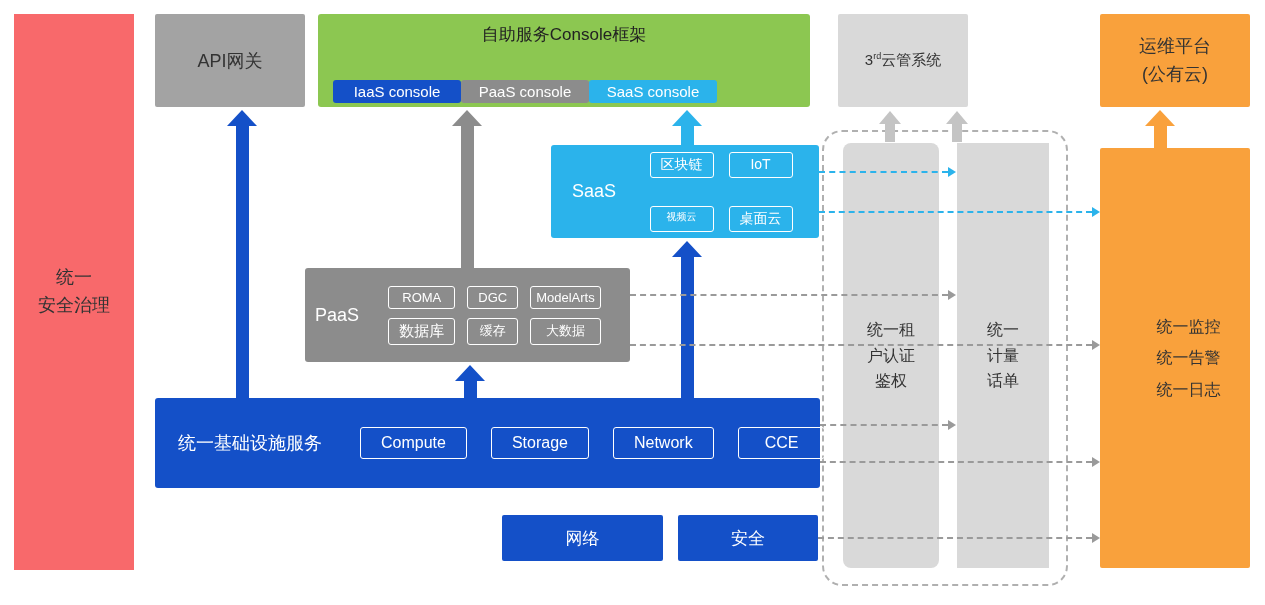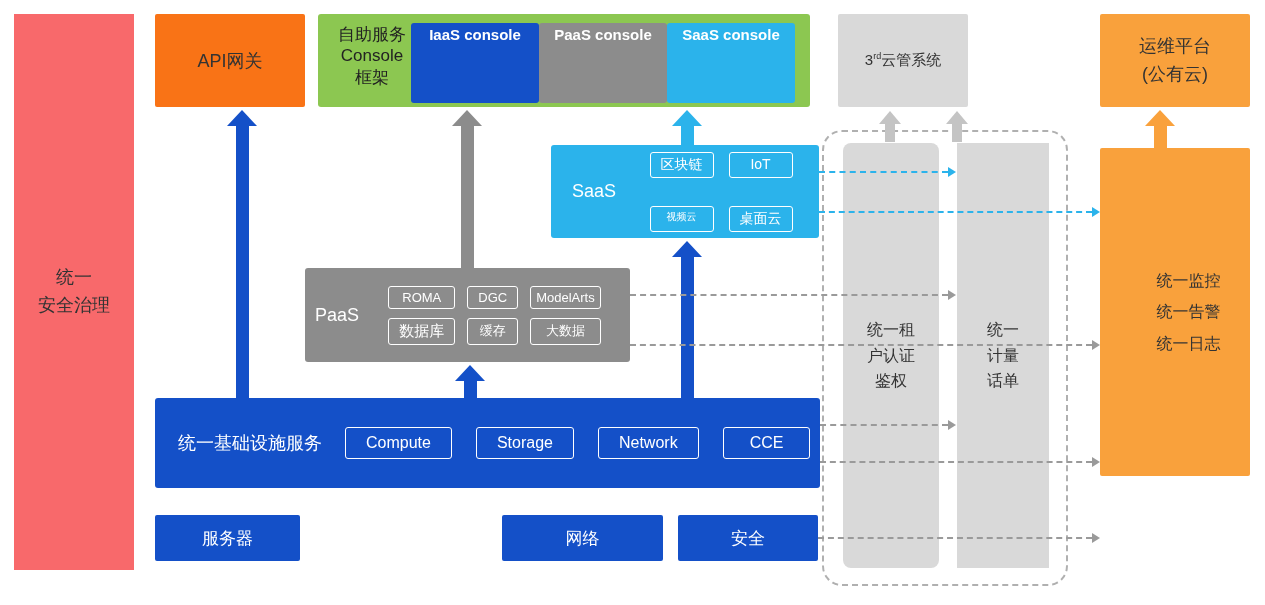--- a/index.html
+++ b/index.html
@@ -3,36 +3,36 @@
 <meta charset="utf-8">
 <style>
   *{box-sizing:border-box;margin:0;padding:0;}
   body{font-family:"Liberation Sans","DejaVu Sans",sans-serif;background:#fff;}
   #canvas{position:relative;width:1265px;height:605px;background:#fff;overflow:hidden;}
   .box{position:absolute;display:flex;align-items:center;justify-content:center;text-align:center;border-radius:2px;}
   .pre{white-space:pre-line;line-height:1.55;}
   .dark{color:#333;}
   .white{color:#fff;}
   .redbg{background:#F8696B;}
-  .lgreenbg{background:#f97316;}
+  .lgreenbg{background:#a3a3a3;}
   .greenbg{background:#8CC751;}
   .bluebg{background:#1450C8;}
   .cyanbg{background:#2BB3EB;}
   .graybg{background:#8C8C8C;}
   .lgraybg{background:#D9D9D9;}
   .orangebg{background:#F9A13C;}
   .panel{position:absolute;display:flex;align-items:center;border-radius:3px;}
   .panel-label{color:#fff;text-align:center;flex:0 0 auto;}
   .chip{border:1.5px solid #fff;border-radius:3px;color:#fff;text-align:center;padding:3px 10px;white-space:nowrap;}
   .grid2{display:grid;grid-template-columns:auto auto;gap:28px 15px;justify-content:center;align-content:center;flex:1;}
   .grid3{display:grid;grid-template-columns:auto auto auto;gap:9px 12px;justify-content:center;align-content:center;flex:1;}
   .row4{display:flex;gap:24px;align-items:center;flex:1;justify-content:center;}
-  .console{position:absolute;display:flex;flex-direction:row;justify-content:space-between;padding:9px 15px 4px;border-radius:3px;}
+  .console{position:absolute;display:flex;flex-direction:column;justify-content:space-between;padding:9px 15px 4px;border-radius:3px;}
   .console-title{text-align:center;font-size:17px;color:#222;}
-  .console-row{display:flex;justify-content:flex-end;font-weight:bold;}
+  .console-row{display:flex;justify-content:flex-start;}
   .console-item{border-radius:3px;color:#fff;font-size:15px;padding:3px 0;min-width:128px;text-align:center;}
   .shaft{position:absolute;}
   .headup{position:absolute;width:0;height:0;}
   .dash{position:absolute;height:0;border-top:2px dashed #9A9A9A;}
   .dash.cyan{border-top-color:#2BB3EB;}
   .dhead{position:absolute;width:0;height:0;border-top:5px solid transparent;border-bottom:5px solid transparent;border-left:8px solid #9A9A9A;}
   .dhead.cyan{border-left-color:#2BB3EB;}
   .dashed-frame{position:absolute;border:2px dashed #B0B0B0;border-radius:20px;background:transparent;}
 </style>
 </head>
@@ -82,39 +82,38 @@
       <div class="chip" style="font-size:13px;padding:3px 5px;">ModelArts</div>
       <div class="chip" style="font-size:15px;">数据库</div>
       <div class="chip" style="font-size:13px;">缓存</div>
       <div class="chip" style="font-size:13px;">大数据</div>
     </div>
   </div>
 
   <div class="panel bluebg" style="left:155px;top:398px;width:665px;height:90px;">
     <div class="panel-label" style="width:190px;font-size:18px;">统一基础设施服务</div>
     <div class="row4" style="padding-right:16px;">
-      <div class="chip" style="font-size:16px;padding:6px 20px;">Compute</div>
+      <div class="chip" style="font-size:16px;padding:6px 20px;margin-left:15px;">Compute</div>
       <div class="chip" style="font-size:16px;padding:6px 20px;">Storage</div>
       <div class="chip" style="font-size:16px;padding:6px 20px;">Network</div>
       <div class="chip" style="font-size:16px;padding:6px 26px;">CCE</div>
     </div>
   </div>
 
-  <div class="box bluebg white" style="left:155px;top:515px;width:145px;height:46px;font-size:17px;">服务器</div>
   <div class="box bluebg white" style="left:502px;top:515px;width:161px;height:46px;font-size:17px;">网络</div>
   <div class="box bluebg white" style="left:678px;top:515px;width:140px;height:46px;font-size:17px;">安全</div>
 
   <div class="box lgraybg dark pre" style="left:843px;top:143px;width:96px;height:425px;font-size:16px;line-height:1.6;border-radius:8px;">统一租
 户认证
 鉴权</div>
   <div class="box lgraybg dark pre" style="left:957px;top:143px;width:92px;height:425px;font-size:16px;line-height:1.6;border-radius:0;">统一
 计量
 话单</div>
 
-  <div class="box orangebg dark pre" style="left:1100px;top:148px;width:150px;height:328px;font-size:16px;line-height:1.95;padding-left:27px;">统一监控
+  <div class="box orangebg dark pre" style="left:1100px;top:148px;width:150px;height:420px;font-size:16px;line-height:1.95;padding-left:27px;">统一监控
 统一告警
 统一日志</div>
 
   <div class="headup" style="left:227px;top:110px;border-left:15px solid transparent;border-right:15px solid transparent;border-bottom:16px solid #1450C8;"></div>
   <div class="shaft bluebg" style="left:236px;top:124px;width:13px;height:274px;"></div>
 
   <div class="headup" style="left:452px;top:110px;border-left:15px solid transparent;border-right:15px solid transparent;border-bottom:16px solid #8C8C8C;"></div>
   <div class="shaft graybg" style="left:461px;top:124px;width:13px;height:144px;"></div>
 
   <div class="headup" style="left:672px;top:110px;border-left:15px solid transparent;border-right:15px solid transparent;border-bottom:16px solid #2BB3EB;"></div>

